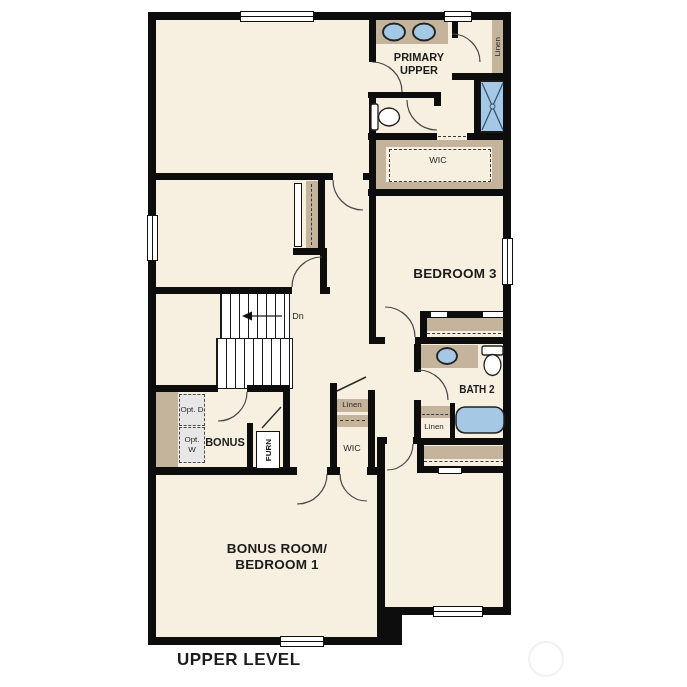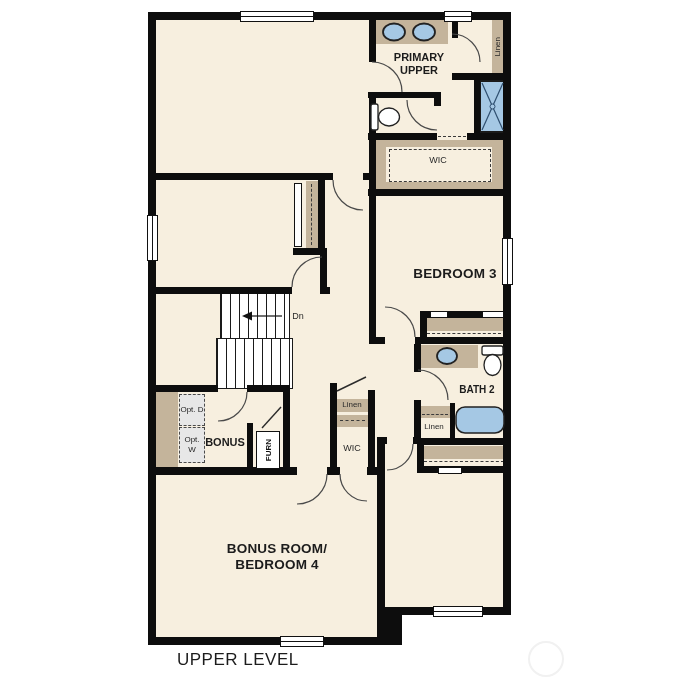--- a/index.html
+++ b/index.html
@@ -19,21 +19,21 @@
   .lbl{position:absolute;transform:translate(-50%,-50%);font-weight:bold;text-align:center;line-height:1.18;}
   .rmlbl{font-size:13.5px;letter-spacing:.2px;}
   .smlbl{font-size:9px;}
   .tnylbl{font-size:8px;font-weight:bold;}
   .reg{font-weight:normal;color:#2a2a2a;}
   .vwrap{position:absolute;display:flex;align-items:center;justify-content:center;}
   .vtxt{writing-mode:vertical-rl;transform:rotate(180deg);font-size:8px;color:#2a2a2a;}
   .gbox{position:absolute;background:#e7e7e7;border:1.2px dashed #4a4a4a;display:flex;align-items:center;justify-content:center;text-align:center;font-size:8px;font-weight:normal;line-height:1.2;color:#222;}
   .furnbox{position:absolute;background:#fff;border:1.2px solid #111;display:flex;align-items:center;justify-content:center;}
   .paneldoor{position:absolute;background:#fff;border:1px solid #111;}
-  .title{position:absolute;font-weight:normal;font-size:17px;letter-spacing:.5px;}
+  .title{position:absolute;font-weight:bold;font-size:17px;letter-spacing:.5px;}
   .wm{position:absolute;border-radius:50%;border:2px solid #f1f1f1;}
   svg.fx{position:absolute;left:0;top:0;pointer-events:none;}
 </style>
 </head>
 <body>
 
 <div id="scene">
 
   <div class="crm" style="left:156px;top:20px;width:221px;height:617px;"></div>
   <div class="crm" style="left:377px;top:20px;width:126px;height:587px;"></div>
@@ -177,21 +177,21 @@
   <div class="furnbox" style="left:256px;top:431px;width:22px;height:36px;">
     <span class="vtxt" style="font-weight:bold;color:#111;">FURN</span>
   </div>
 
   <div class="lbl" style="left:419px;top:64px;width:72px;font-size:11px;">PRIMARY UPPER</div>
   <div class="lbl smlbl reg" style="left:438px;top:160px;">WIC</div>
   <div class="vwrap" style="left:491px;top:24px;width:13px;height:46px;">
     <span class="vtxt">Linen</span>
   </div>
   <div class="lbl rmlbl" style="left:455px;top:257px;width:130px;margin-top:17px;">BEDROOM 3</div>
-  <div class="lbl rmlbl" style="left:277px;top:557px;width:126px;">BONUS ROOM/ BEDROOM 4</div>
+  <div class="lbl rmlbl" style="left:277px;top:557px;width:126px;">BONUS ROOM/ BEDROOM 1</div>
   <div class="lbl" style="left:477px;top:390px;font-size:10px;">BATH 2</div>
   <div class="lbl" style="left:225px;top:442px;font-size:11px;">BONUS</div>
   <div class="lbl tnylbl reg" style="left:352px;top:405px;">Linen</div>
   <div class="lbl smlbl reg" style="left:352px;top:448px;">WIC</div>
   <div class="lbl tnylbl reg" style="left:434px;top:427px;">Linen</div>
   <div class="lbl reg" style="left:298px;top:316px;font-size:9px;">Dn</div>
 
   <div class="title" style="left:177px;top:650px;">UPPER LEVEL</div>
 
   <div class="wm" style="left:528px;top:641px;width:32px;height:32px;"></div>

